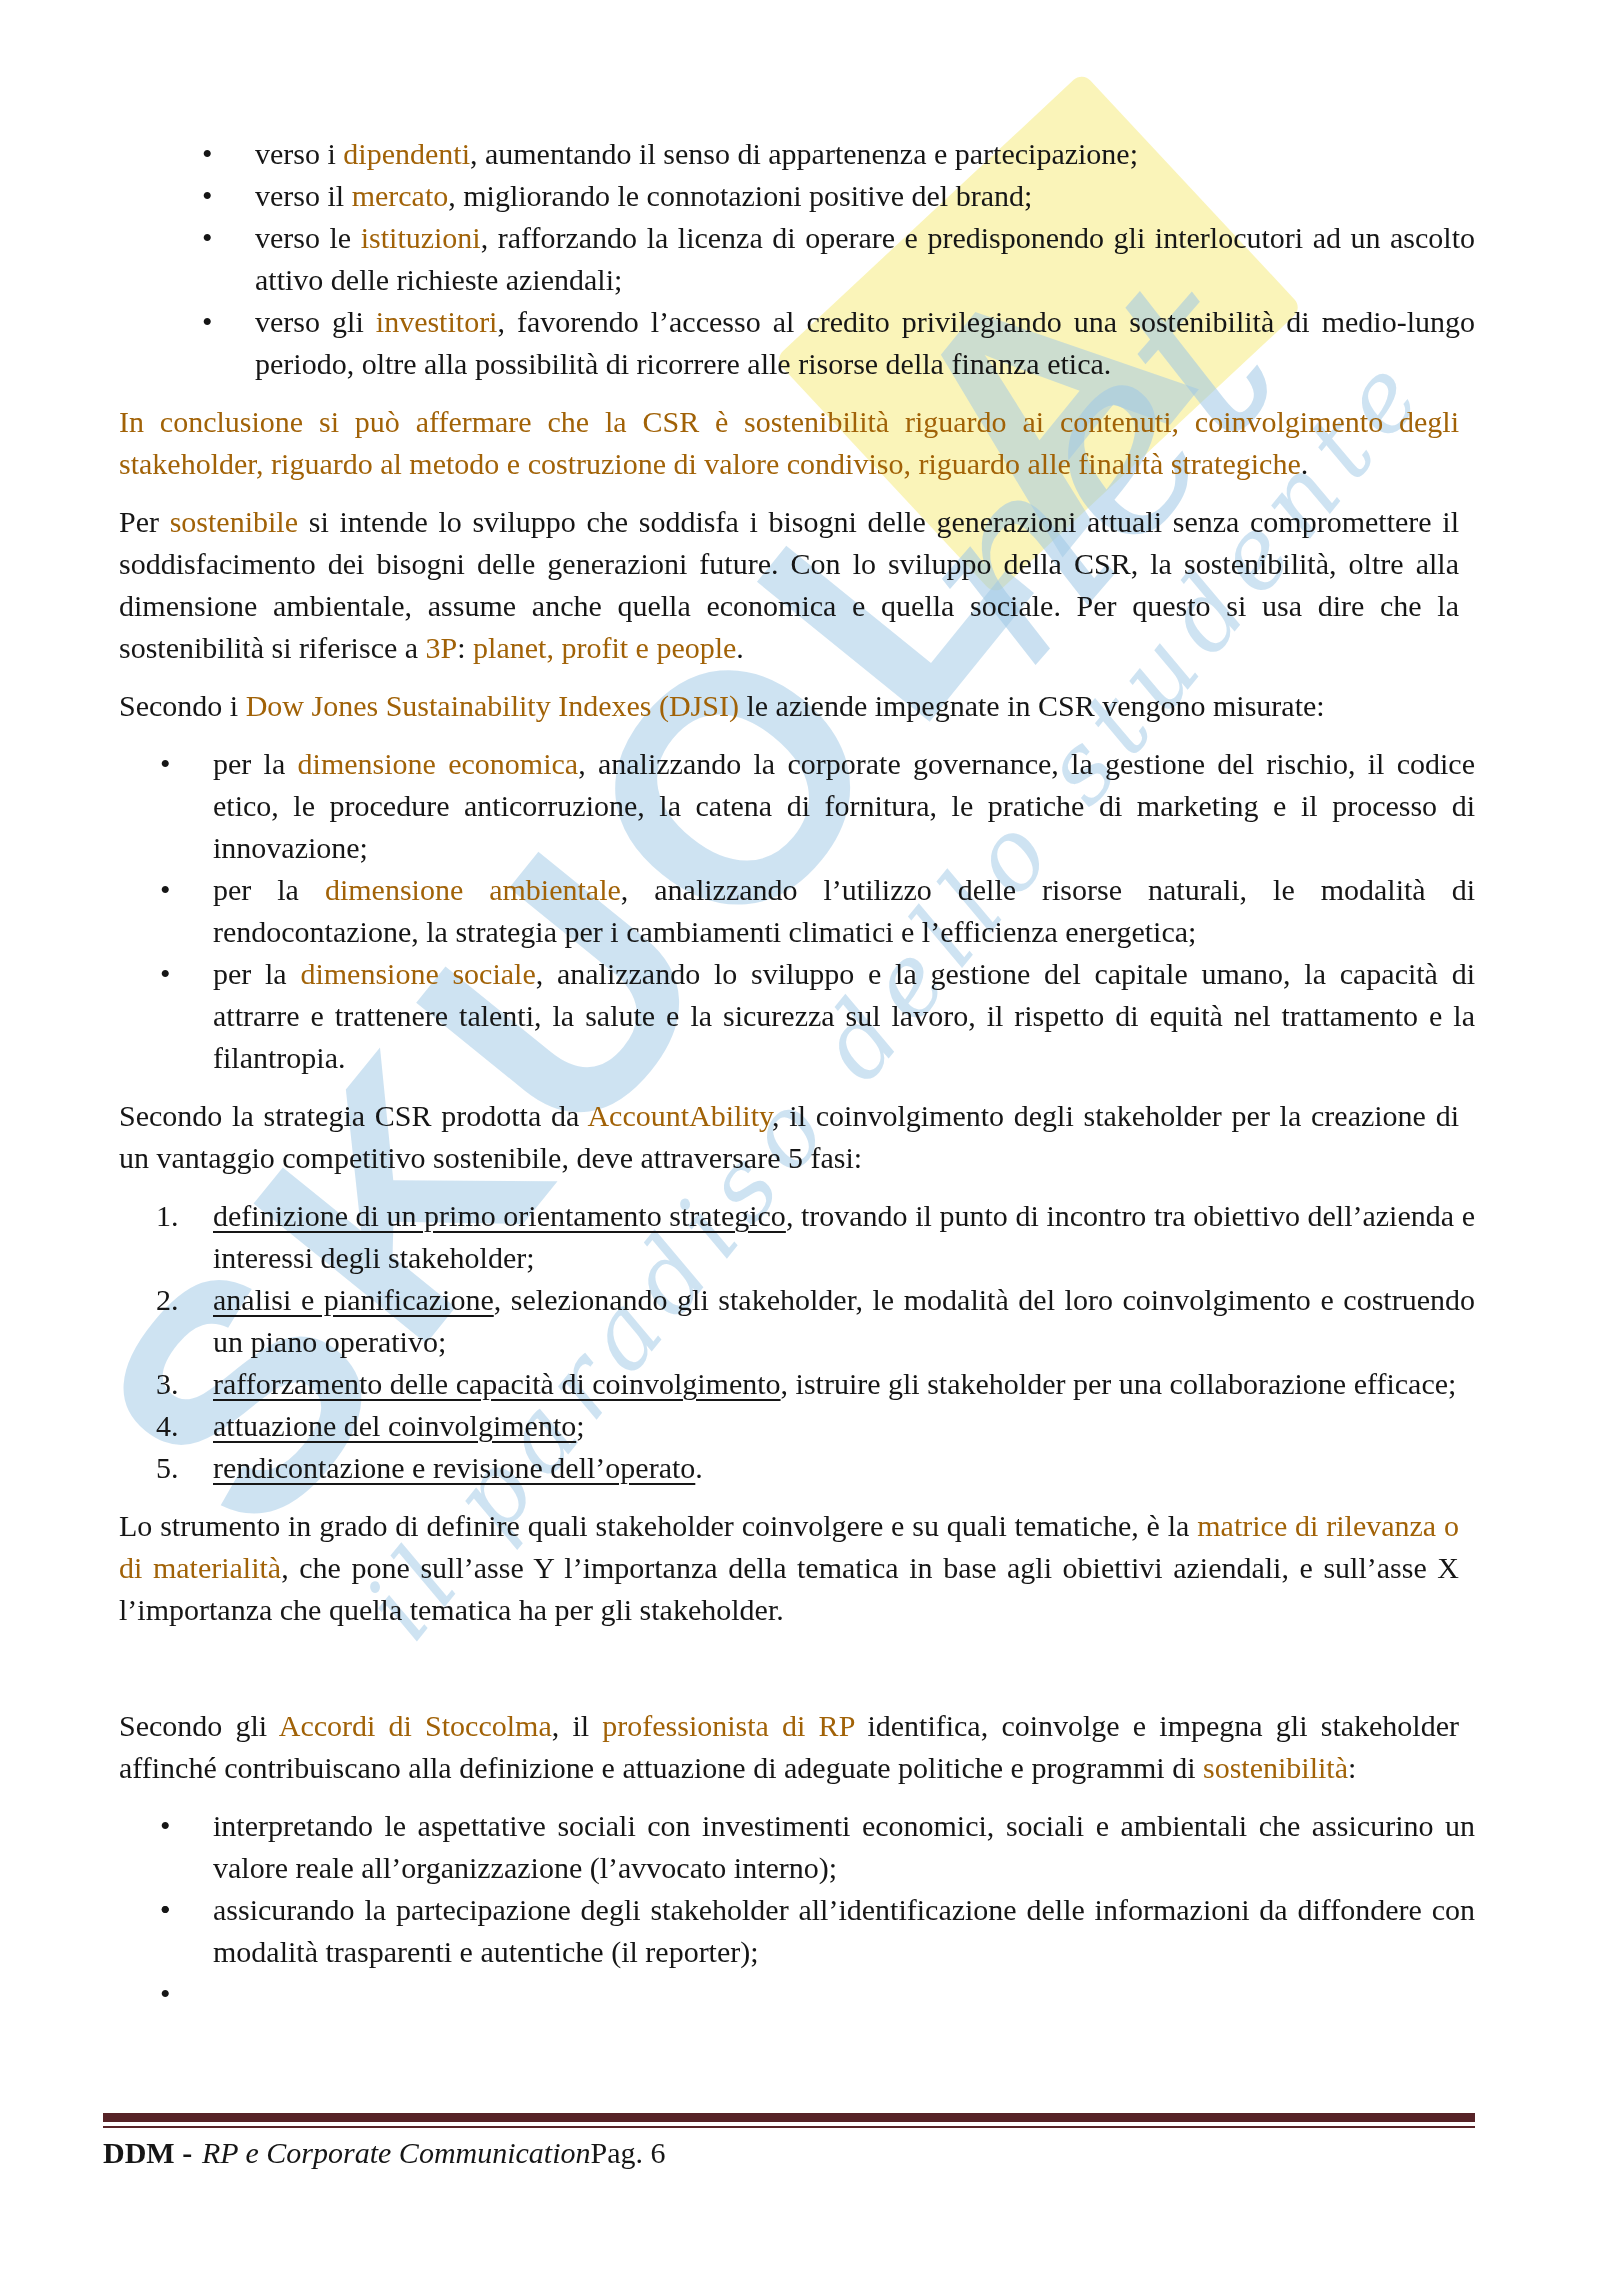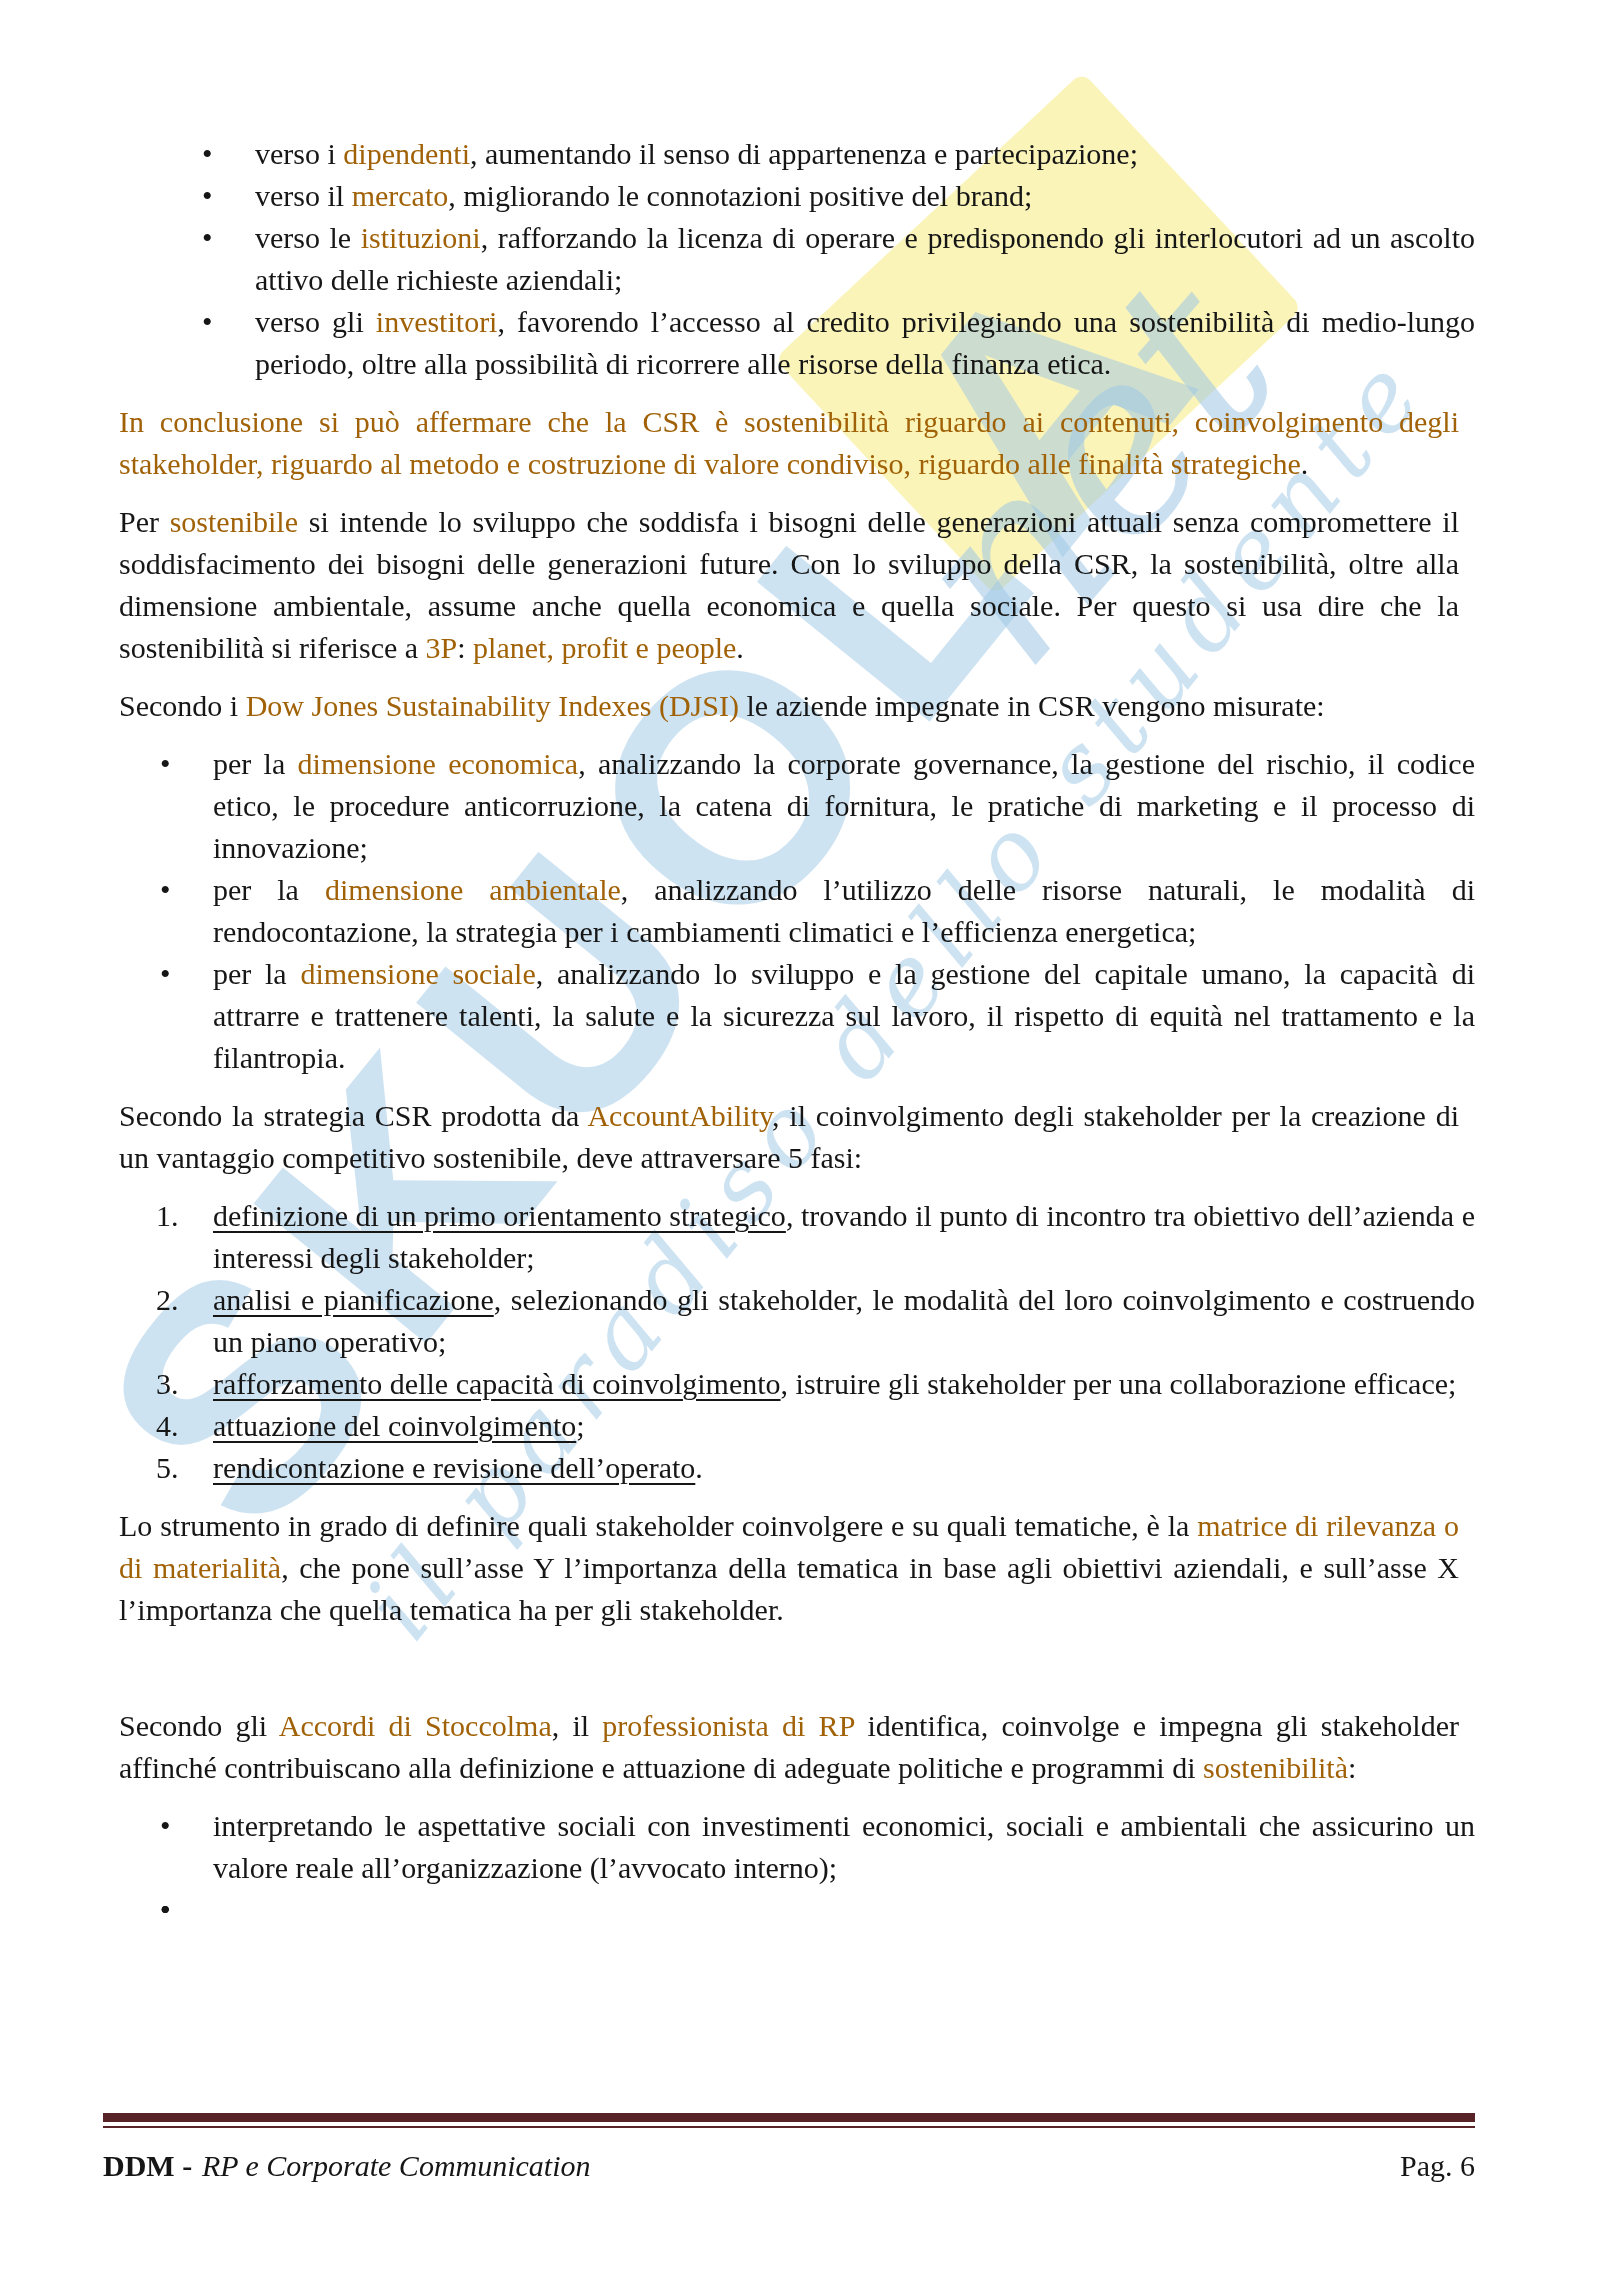--- a/index.html
+++ b/index.html
@@ -86,22 +86,22 @@
   .footer {
     position: absolute; left: 103px; width: 1372px; top: 2113px;
     z-index: 1;
   }
   .footer .rule {
     height: 3.9px;
     border-top: 9.8px solid var(--rule-color, #572327);
     border-bottom: 2.9px solid var(--rule-color, #572327);
   }
   .footer .footer-row {
-    display: flex; justify-content: space-between; align-items: baseline;
-    margin-top: 21px;
+    display: flex; align-items: baseline;
+    margin-top: 8px;
     font-size: 30px;
   }
   .footer .f-bold { font-weight: bold; }
   .footer .f-italic { font-style: italic; margin-left: 9.8px; }
 </style>
 </head>
 <body>
 
 <div class="page-root">
 
@@ -127,21 +127,21 @@
       <div class="li num"><span class="marker">1.</span><u>definizione di un primo orientamento strategico</u><span>, trovando il punto di incontro tra obiettivo dell’azienda e interessi degli stakeholder;</span></div>
       <div class="li num"><span class="marker">2.</span><u>analisi e pianificazione</u><span>, selezionando gli stakeholder, le modalità del loro coinvolgimento e costruendo un piano operativo;</span></div>
       <div class="li num"><span class="marker">3.</span><u>rafforzamento delle capacità di coinvolgimento</u><span>, istruire gli stakeholder per una collaborazione efficace;</span></div>
       <div class="li num"><span class="marker">4.</span><u>attuazione del coinvolgimento</u><span>;</span></div>
       <div class="li num"><span class="marker">5.</span><u>rendicontazione e revisione dell’operato</u><span>.</span></div>
       <p class="para"><span>Lo strumento in grado di definire quali stakeholder coinvolgere e su quali tematiche, è la </span><b>matrice di rilevanza o di materialità</b><span>, che pone sull’asse Y l’importanza della tematica in base agli obiettivi aziendali, e sull’asse X l’importanza che quella tematica ha per gli stakeholder.</span></p>
       <div class="spacer"></div>
       <p class="para"><span>Secondo gli </span><b>Accordi di Stoccolma</b><span>, il </span><b>professionista di RP</b><span> identifica, coinvolge e impegna gli stakeholder affinché contribuiscano alla definizione e attuazione di adeguate politiche e programmi di </span><b>sostenibilità</b><span>:</span></p>
       <div class="li lvl2"><span class="marker">•</span><span>interpretando le aspettative sociali con investimenti economici, sociali e ambientali che assicurino un valore reale all’organizzazione (l’avvocato interno);</span></div>
       <div class="li lvl2"><span class="marker">•</span></div>
-      <div class="li lvl2"><span class="marker">•</span></div>
+      <div class="li lvl2"><span class="marker">•</span><span>assicurando la partecipazione degli stakeholder all’identificazione delle informazioni da diffondere con modalità trasparenti e autentiche (il reporter);</span></div>
       <div class="li lvl2"><span class="marker">•</span></div>
     </main>
 
   <footer class="footer">
     <div class="rule"></div>
     <div class="footer-row">
       <div>
         <span class="f-bold">DDM -</span><span class="f-italic">RP e Corporate Communication</span>
       </div>
       <div>Pag. 6</div>

